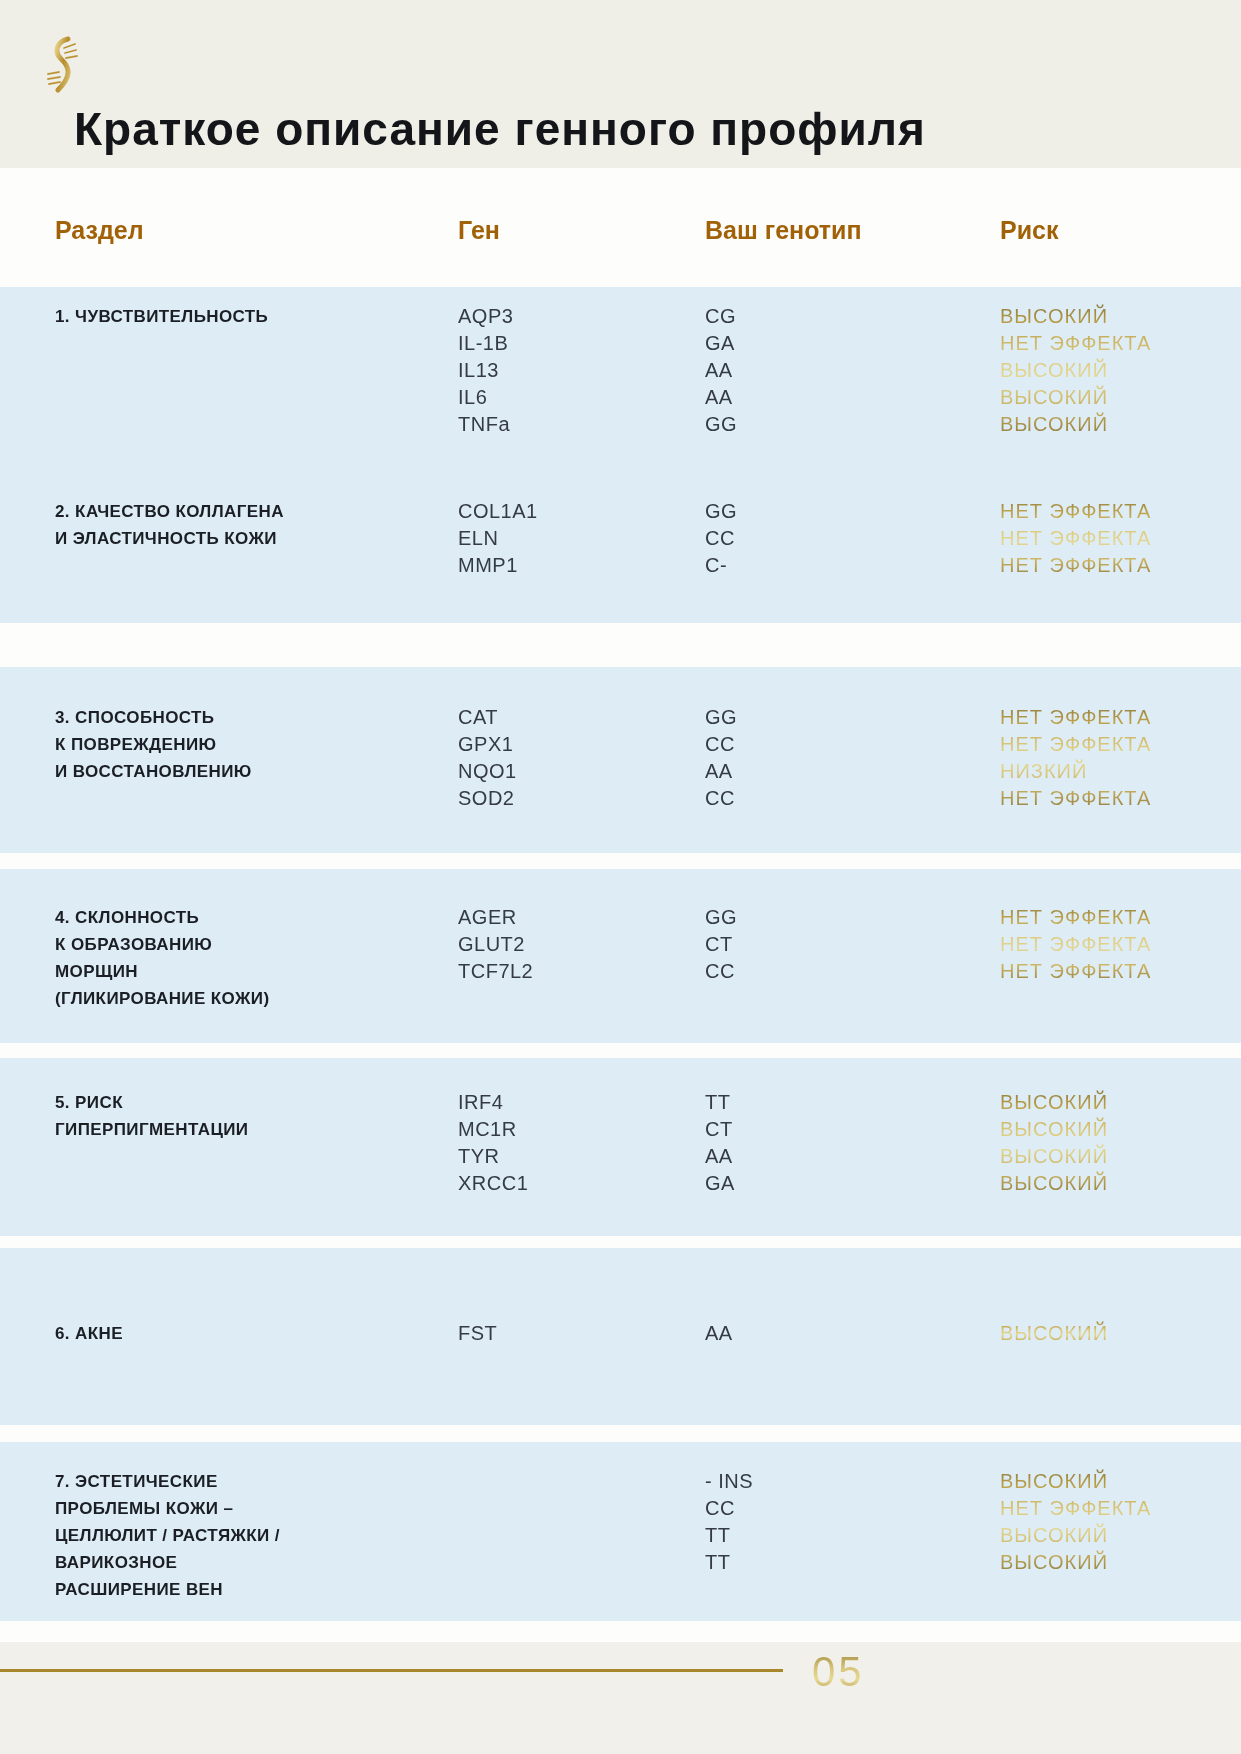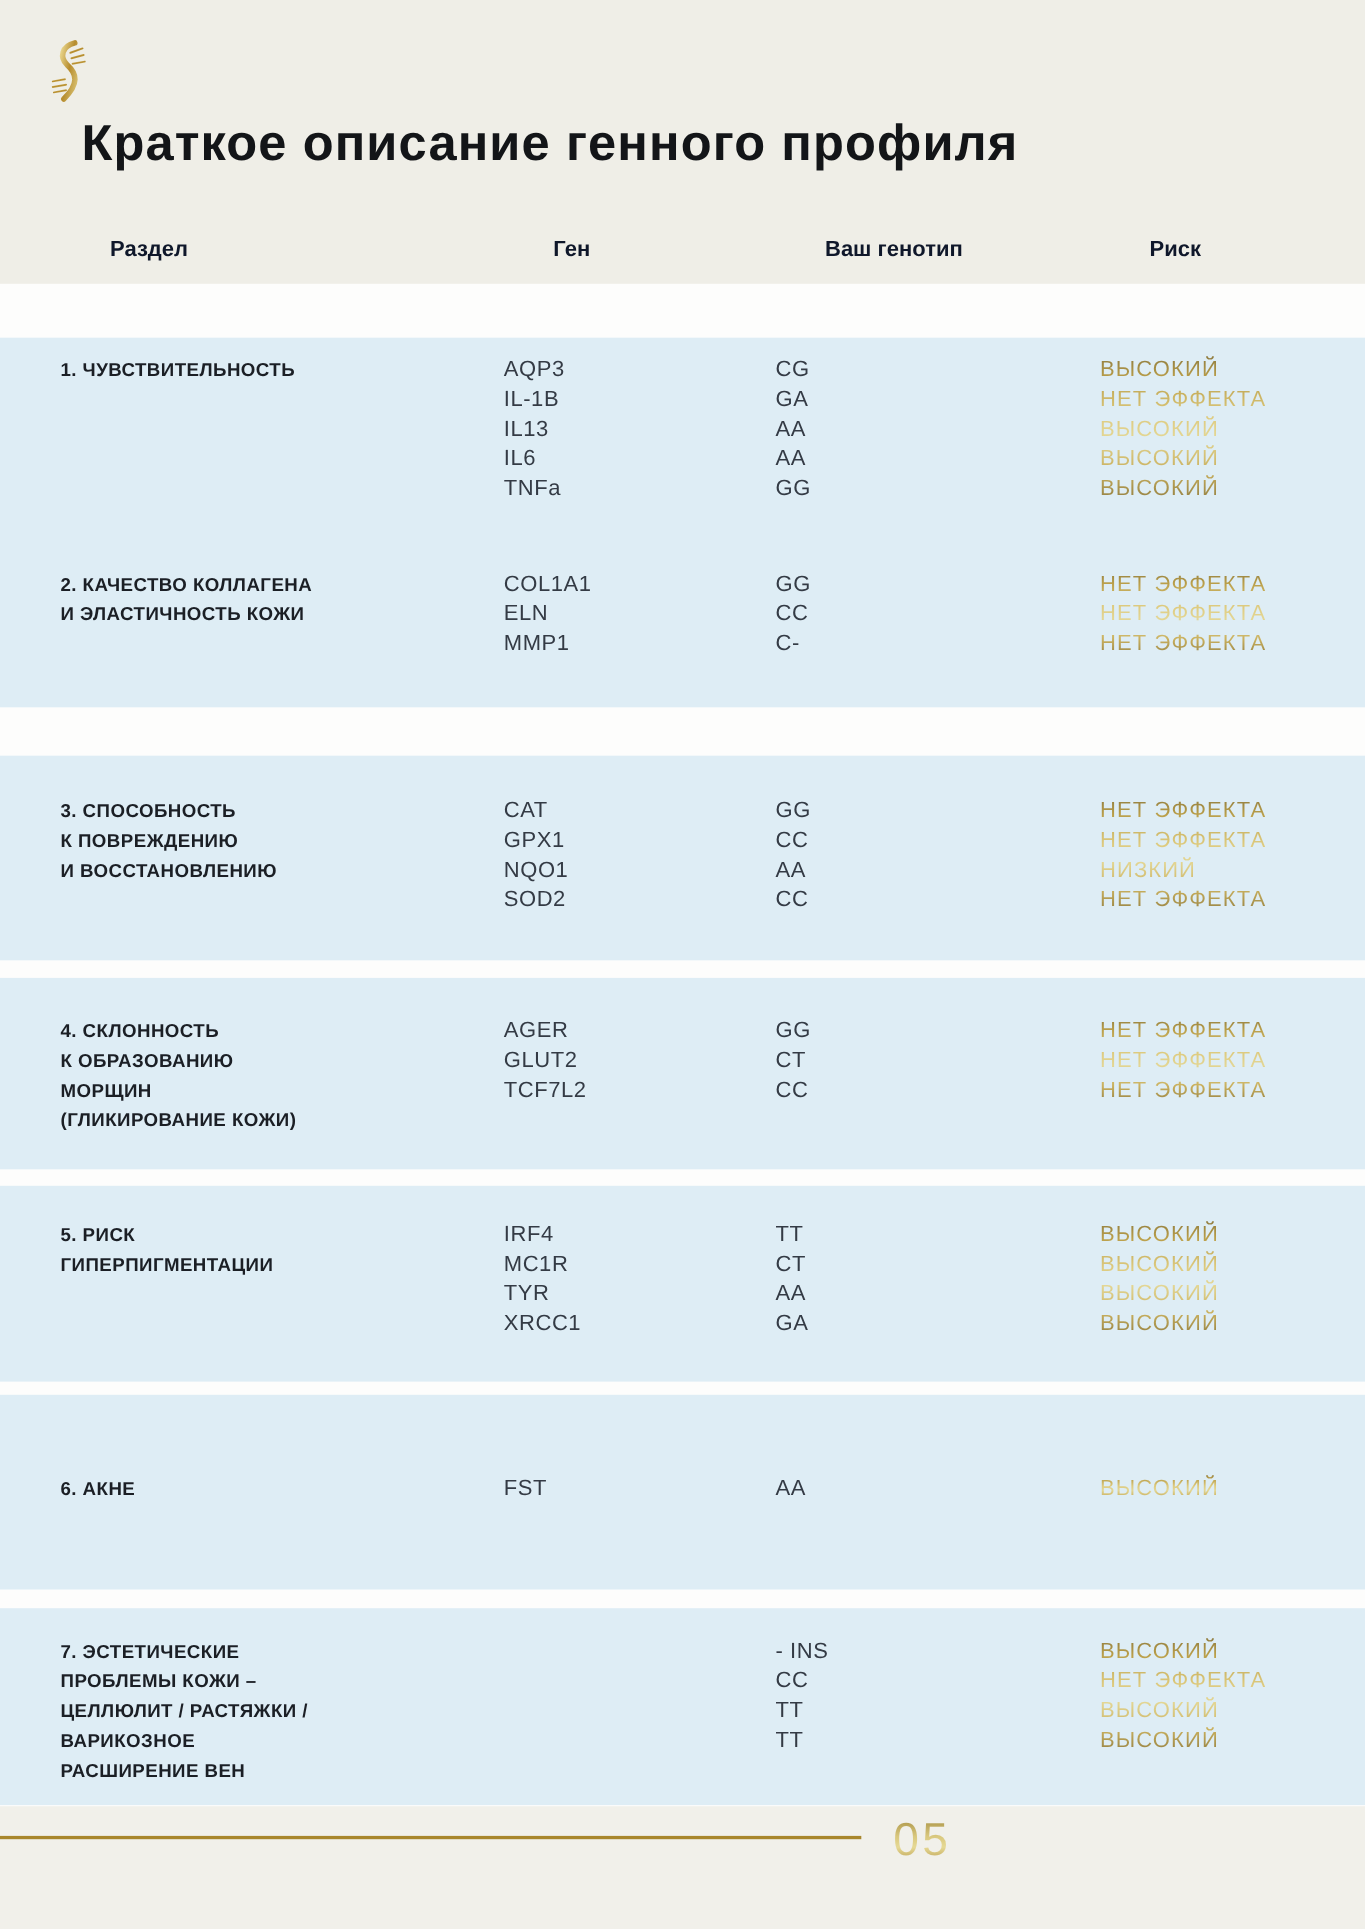--- a/index.html
+++ b/index.html
@@ -2,33 +2,33 @@
 <html lang="ru"><head>
 <meta charset="utf-8">
 <style>
   html,body{margin:0;padding:0;background:#fdfdfc;}
   .page{
     position:relative;width:1241px;height:1754px;margin:0 auto;
     background:#fdfdfc;overflow:hidden;
     font-family:"Liberation Sans",sans-serif;
   }
   
-  .band-top{position:absolute;left:0;top:0;width:100%;height:258px;background:#efeee7;}
+  .band-top{position:absolute;left:0;top:0;width:100%;height:168px;background:#efeee7;}
   .logo{position:absolute;left:44px;top:36px;width:36px;height:58px;}
   .title{
     position:absolute;left:74px;top:102px;margin:0;
     font-size:46px;font-weight:bold;letter-spacing:1px;color:#131518;white-space:nowrap;
   }
   
   .thead span{
-    position:absolute;top:216px;font-size:20px;font-weight:bold;color:#0f172a;white-space:nowrap;margin-left:45px;
+    position:absolute;top:216px;font-size:25px;font-weight:bold;color:#a16207;white-space:nowrap;
   }
   .h-section{left:55px;} .h-gene{left:458px;text-align:center;} .h-geno{left:705px;} .h-risk{left:1000px;}
   
-  .panel{position:absolute;left:0;width:100%;background:#deedf5;margin-top:20px;}
+  .panel{position:absolute;left:0;width:100%;background:#deedf5;}
   .sec-1{top:287px;height:204px;--pt:16px;}
   .sec-2{top:483px;height:140px;--pt:15px;}
   .sec-3{top:667px;height:186px;--pt:37px;}
   .sec-4{top:869px;height:174px;--pt:35px;}
   .sec-5{top:1058px;height:178px;--pt:31px;}
   .sec-6{top:1248px;height:177px;--pt:72px;}
   .sec-7{top:1442px;height:179px;--pt:26px;}
   .col{position:absolute;top:var(--pt);}
   .col-label{left:55px;width:350px;
     font-size:17px;font-weight:bold;color:#1b1f25;letter-spacing:.4px;

